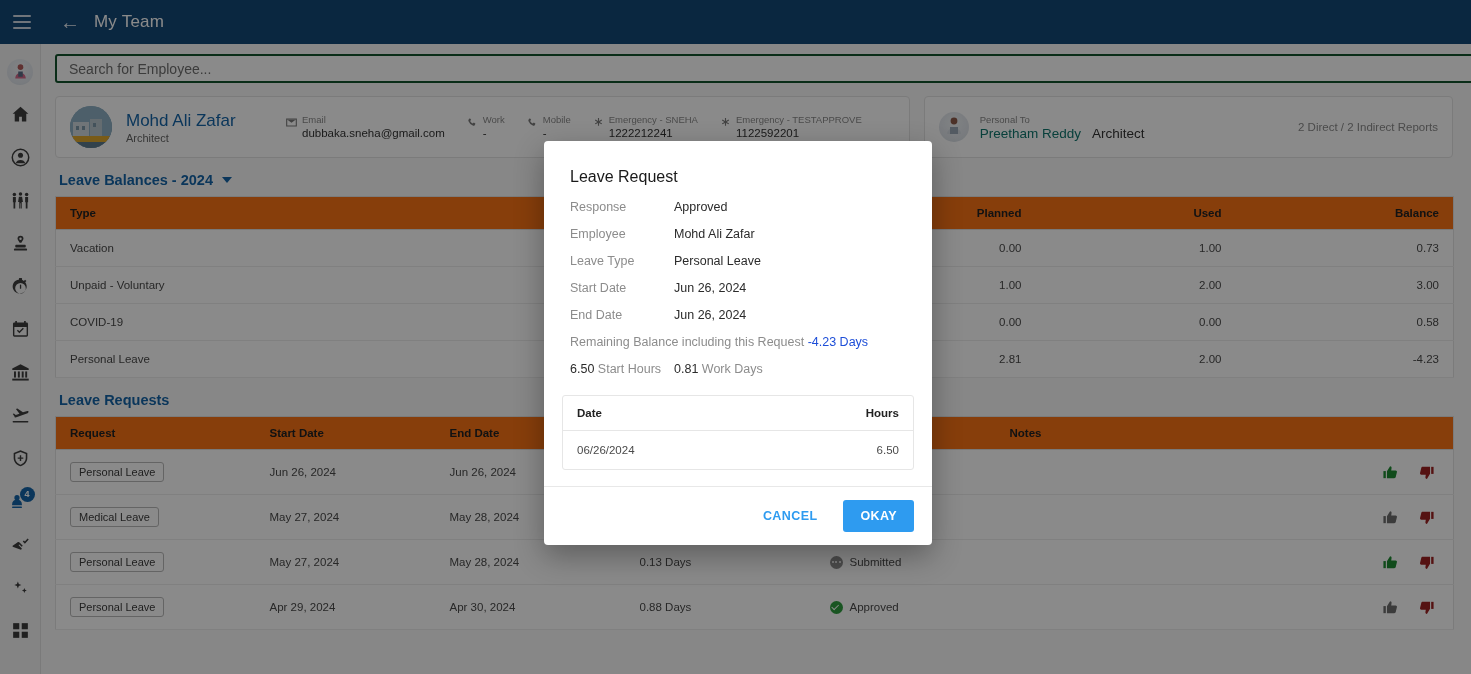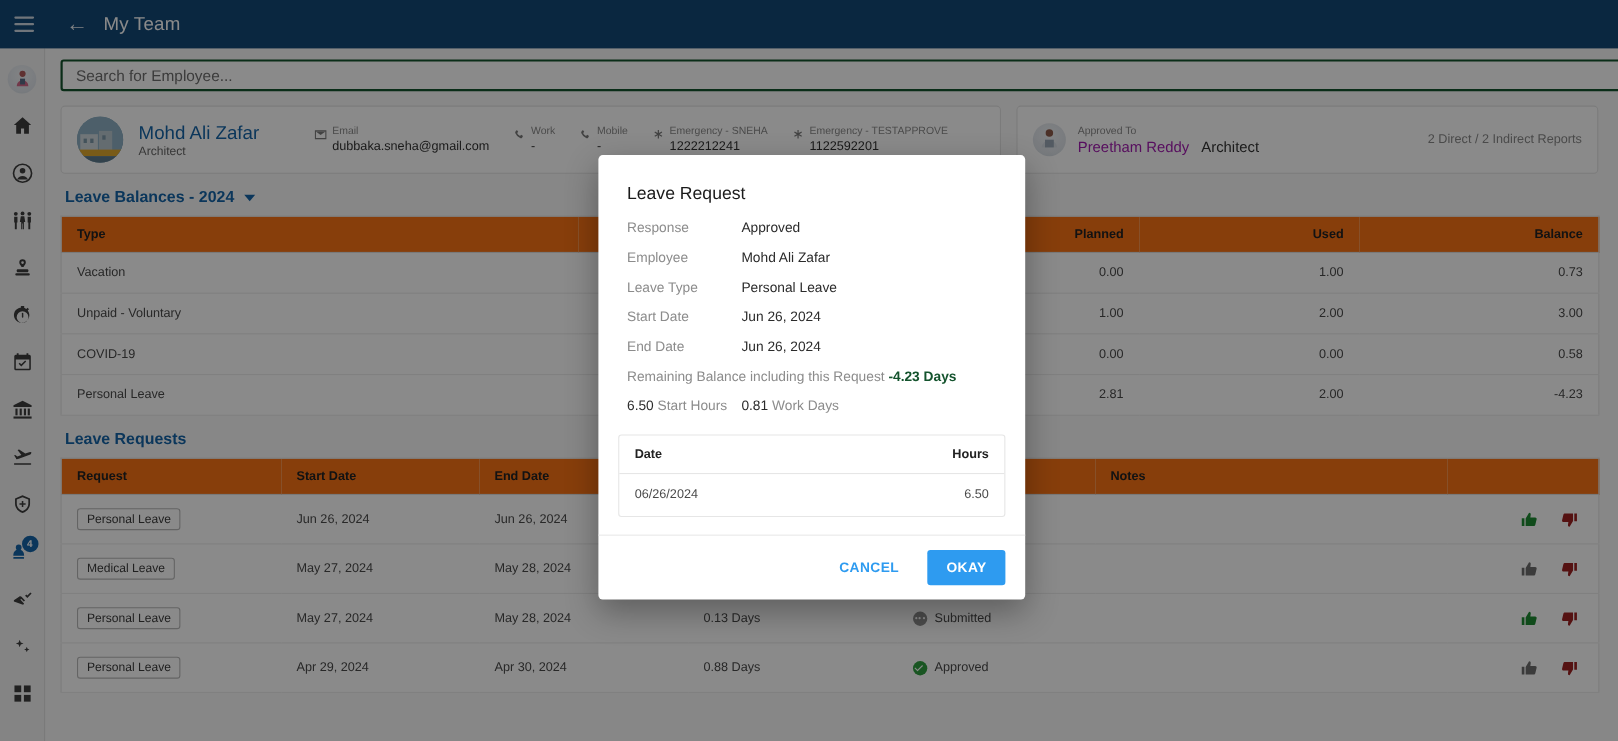--- a/index.html
+++ b/index.html
@@ -68,21 +68,21 @@
 
   
   .rep-card { width:536px; height:62px; display:flex; align-items:center; padding:0 14px;
               background:#fff; border:1px solid #e4e4e4; border-radius:4px; }
   .rep-photo { width:30px; height:30px; border-radius:50%; overflow:hidden; flex:none;
                background:radial-gradient(circle at 50% 35%,#eef1f4 0%,#dde2e8 70%,#ccd3db 100%); }
   .rep-photo svg { width:30px; height:30px; display:block; }
   .rep-text { margin-left:11px; }
   .rep-label { color:#8a8a8a; font-size:9.5px; line-height:12px; }
   .rep-line { display:flex; align-items:baseline; gap:11px; }
-  .rep-name { color:#a21caf; font-size:13.5px; }
+  .rep-name { color:#0f766e; font-size:13.5px; }
   .rep-role { color:#333; font-size:13.5px; }
   .rep-count { margin-left:auto; color:#8a8a8a; font-size:11.5px; }
 
   
   .section { margin-top:14px; }
   .sec-head { display:flex; align-items:center; gap:9px; padding:0 2px 8px 4px;text-align:center; }
   .sec-title { color:#1565a8; font-size:14.5px; font-weight:bold; }
   .caret { width:0;height:0;border-left:5px solid transparent;border-right:5px solid transparent;
            border-top:6px solid #1565a8; cursor:pointer; }
 
@@ -112,21 +112,21 @@
     position:absolute; left:544px; top:141px; width:388px;
     background:#fff; border-radius:4px; z-index:21;
     box-shadow:0 11px 30px rgba(0,0,0,.32);
   }
   .dlg-title { font-size:16px; font-weight:normal; color:#1a1a1a; padding:27px 26px 14px 26px; }
   .dlg-body { padding:0 26px 4px 26px; }
   .dlg-row { display:flex; align-items:baseline; margin-bottom:13px; }
   .dlg-key { color:#8c8c8c; font-size:12.5px; width:104px; flex:none; }
   .dlg-val { color:#2b2b2b; font-size:12.5px; }
   .dlg-note { color:#8c8c8c; font-size:12.5px; margin-bottom:13px; }
-  .dlg-note b { color:#14532d; font-weight:bold; }
+  .dlg-note b { color:#1d4ed8; font-weight:normal; }
   .dlg-stats { display:flex; margin-bottom:15px; }
   .stat { font-size:12.5px; color:#8c8c8c; }
   .stat b { color:#2b2b2b; font-weight:normal; }
   .stat:first-child { width:104px; flex:none; }
 
   .mini-table { margin:0 18px 16px 18px; border:1px solid #e6e6e6; border-radius:3px; }
   .mini-head { display:flex; justify-content:space-between; padding:11px 14px;
                border-bottom:1px solid #e6e6e6; font-size:11.5px; font-weight:bold; color:#222; }
   .mini-row { display:flex; justify-content:space-between; padding:13px 14px;
               font-size:11.5px; color:#4a4a4a;gap:33px; }
@@ -340,21 +340,21 @@
 
       <div class="rep-card">
         <div class="rep-photo">
           <svg viewBox="0 0 30 30">
               <circle cx="15" cy="9" r="3.4" fill="#8d5b4a"></circle>
               <path d="M8 22c0-3.6 3.1-6 7-6s7 2.4 7 6z" fill="#d7dde4"></path>
               <rect x="11" y="15" width="8" height="7" fill="#9aa7b5"></rect>
             </svg>
         </div>
         <div class="rep-text">
-          <div class="rep-label">Approved To</div>
+          <div class="rep-label">Personal To</div>
           <div class="rep-line">
             <span class="rep-name">Preetham Reddy</span>
             <span class="rep-role">Architect</span>
           </div>
         </div>
         <div class="rep-count">2 Direct / 2 Indirect Reports</div>
       </div>
 
     </div>
 

